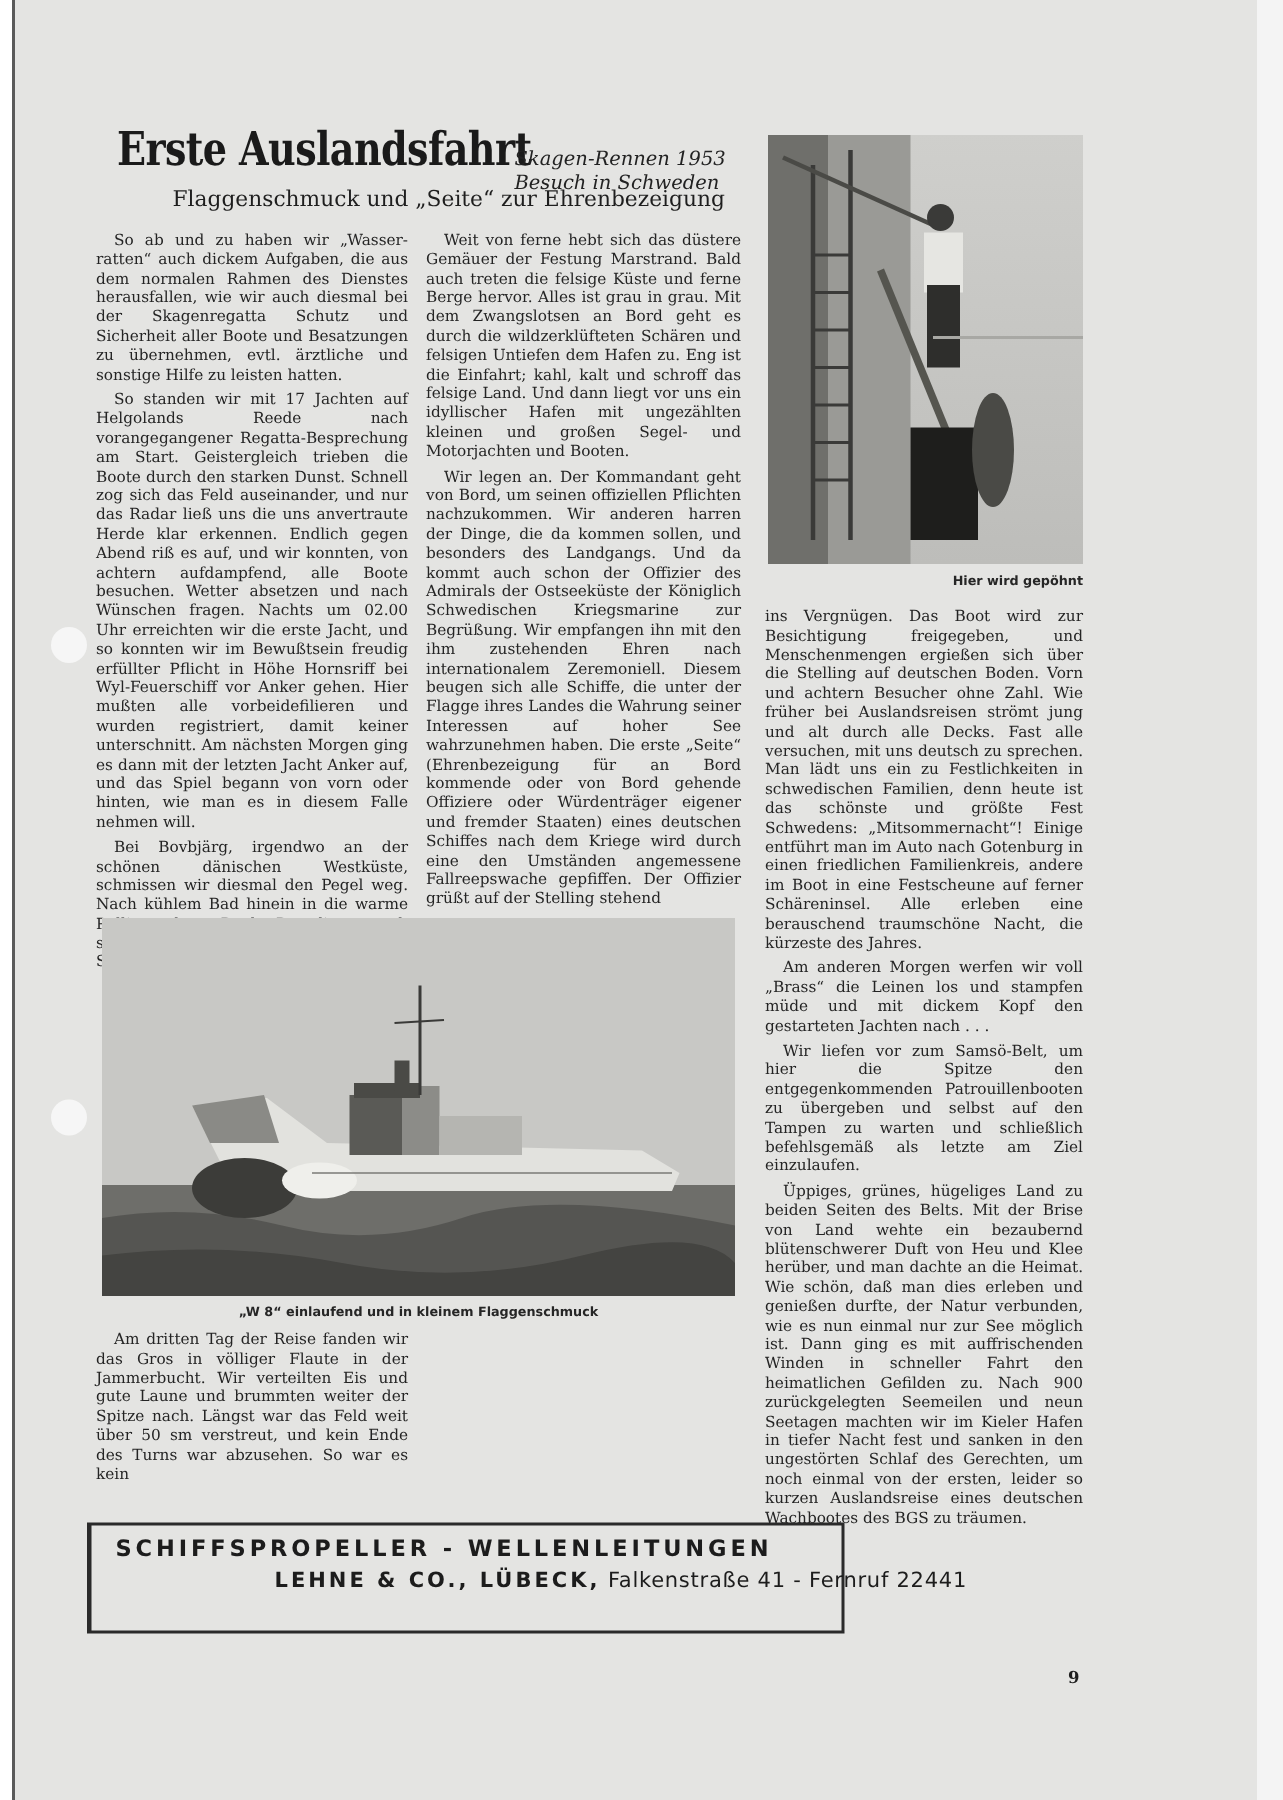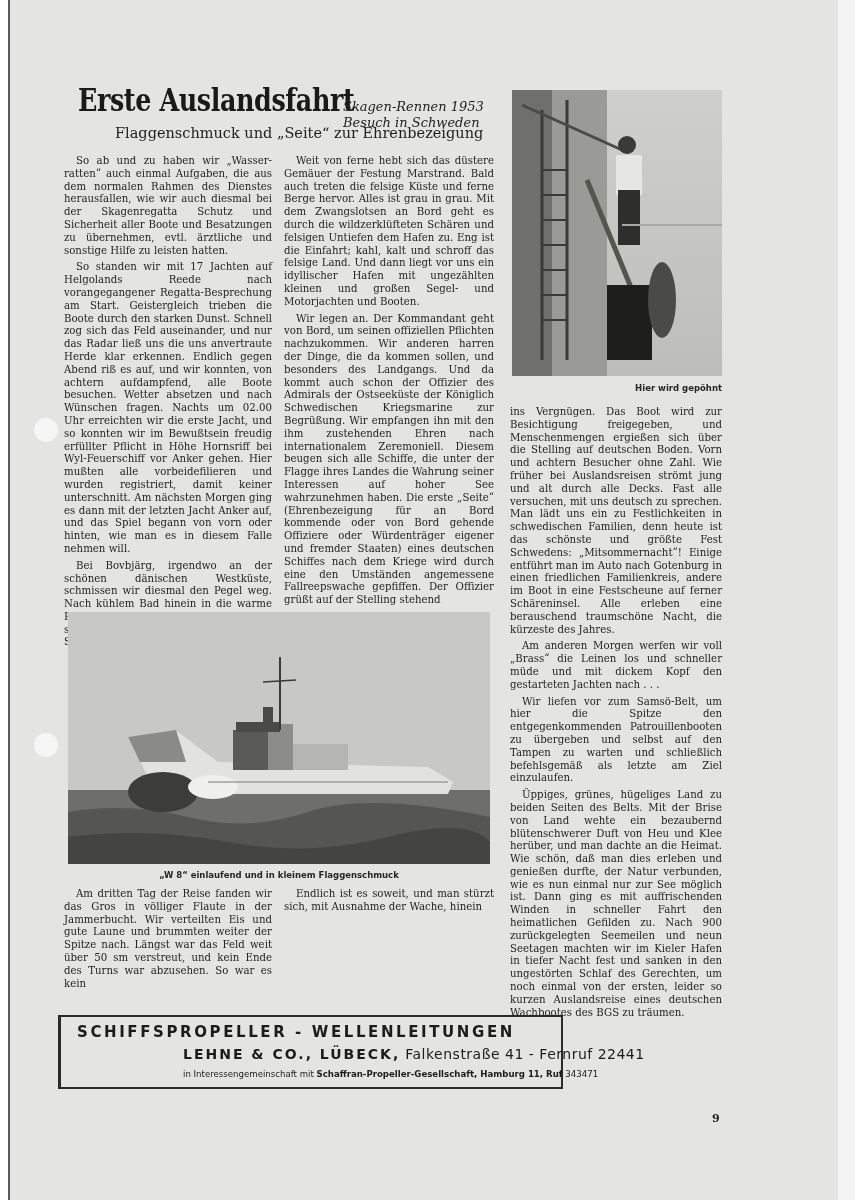--- a/index.html
+++ b/index.html
@@ -90,21 +90,21 @@
 <div class="page-right-edge"></div>
 
 <div class="title-main">Erste Auslandsfahrt</div>
 <div class="title-sub">
   <div>Skagen-Rennen 1953</div>
   <div>Besuch in Schweden</div>
 </div>
 <div class="subheadline">Flaggenschmuck und „Seite“ zur Ehrenbezeigung</div>
 
 <div class="col" style="left:64px; top:155px; width:208px;">
-  <p>So ab und zu haben wir „Wasser-ratten“ auch einmal Aufgaben, die aus dem normalen Rahmen des Dienstes herausfallen, wie wir auch diesmal bei der Skagenregatta Schutz und Sicherheit aller Boote und Besatzungen zu übernehmen, evtl. ärztliche und sonstige Hilfe zu leisten hatten.</p>
+  <p>So ab und zu haben wir „Wasser-ratten“ auch dickem Aufgaben, die aus dem normalen Rahmen des Dienstes herausfallen, wie wir auch diesmal bei der Skagenregatta Schutz und Sicherheit aller Boote und Besatzungen zu übernehmen, evtl. ärztliche und sonstige Hilfe zu leisten hatten.</p>
   <p>So standen wir mit 17 Jachten auf Helgolands Reede nach vorangegangener Regatta-Besprechung am Start. Geistergleich trieben die Boote durch den starken Dunst. Schnell zog sich das Feld auseinander, und nur das Radar ließ uns die uns anvertraute Herde klar erkennen. Endlich gegen Abend riß es auf, und wir konnten, von achtern aufdampfend, alle Boote besuchen. Wetter absetzen und nach Wünschen fragen. Nachts um 02.00 Uhr erreichten wir die erste Jacht, und so konnten wir im Bewußtsein freudig erfüllter Pflicht in Höhe Hornsriff bei Wyl-Feuerschiff vor Anker gehen. Hier mußten alle vorbeidefilieren und wurden registriert, damit keiner unterschnitt. Am nächsten Morgen ging es dann mit der letzten Jacht Anker auf, und das Spiel begann von vorn oder hinten, wie man es in diesem Falle nehmen will.</p>
   <p>Bei Bovbjärg, irgendwo an der schönen dänischen Westküste, schmissen wir diesmal den Pegel weg. Nach kühlem Bad hinein in die warme Pullis und an Deck. Da glitten auch schon die ersten Jachten mit vollen Segeln im</p>
 </div>
 
 <div class="col" style="left:284px; top:155px; width:210px;">
   <p>Weit von ferne hebt sich das düstere Gemäuer der Festung Marstrand. Bald auch treten die felsige Küste und ferne Berge hervor. Alles ist grau in grau. Mit dem Zwangslotsen an Bord geht es durch die wildzerklüfteten Schären und felsigen Untiefen dem Hafen zu. Eng ist die Einfahrt; kahl, kalt und schroff das felsige Land. Und dann liegt vor uns ein idyllischer Hafen mit ungezählten kleinen und großen Segel- und Motorjachten und Booten.</p>
   <p>Wir legen an. Der Kommandant geht von Bord, um seinen offiziellen Pflichten nachzukommen. Wir anderen harren der Dinge, die da kommen sollen, und besonders des Landgangs. Und da kommt auch schon der Offizier des Admirals der Ostseeküste der Königlich Schwedischen Kriegsmarine zur Begrüßung. Wir empfangen ihn mit den ihm zustehenden Ehren nach internationalem Zeremoniell. Diesem beugen sich alle Schiffe, die unter der Flagge ihres Landes die Wahrung seiner Interessen auf hoher See wahrzunehmen haben. Die erste „Seite“ (Ehrenbezeigung für an Bord kommende oder von Bord gehende Offiziere oder Würdenträger eigener und fremder Staaten) eines deutschen Schiffes nach dem Kriege wird durch eine den Umständen angemessene Fallreepswache gepfiffen. Der Offizier grüßt auf der Stelling stehend</p>
 </div>
 
 <div class="photo" style="left:512px; top:90px; width:210px; height:286px;">
@@ -136,21 +136,21 @@
     <rect x="106" y="100" width="22" height="55" fill="#2e2e2c"></rect>
     <rect x="95" y="195" width="45" height="75" fill="#1e1e1c"></rect>
     <ellipse cx="150" cy="210" rx="14" ry="38" fill="#4a4a46"></ellipse>
     <line x1="110" y1="135" x2="210" y2="135" stroke="#a8a8a4" stroke-width="2"></line>
   </svg>
 </div>
 <div class="caption" style="left:512px; top:383px; width:210px;text-align:right;">Hier wird gepöhnt</div>
 
 <div class="col" style="left:510px; top:406px; width:212px;">
   <p class="cont">ins Vergnügen. Das Boot wird zur Besichtigung freigegeben, und Menschenmengen ergießen sich über die Stelling auf deutschen Boden. Vorn und achtern Besucher ohne Zahl. Wie früher bei Auslandsreisen strömt jung und alt durch alle Decks. Fast alle versuchen, mit uns deutsch zu sprechen. Man lädt uns ein zu Festlichkeiten in schwedischen Familien, denn heute ist das schönste und größte Fest Schwedens: „Mitsommernacht“! Einige entführt man im Auto nach Gotenburg in einen friedlichen Familienkreis, andere im Boot in eine Festscheune auf ferner Schäreninsel. Alle erleben eine berauschend traumschöne Nacht, die kürzeste des Jahres.</p>
-  <p>Am anderen Morgen werfen wir voll „Brass“ die Leinen los und schneller müde und mit dickem Kopf den gestarteten Jachten nach . . .</p>
+  <p>Am anderen Morgen werfen wir voll „Brass“ die Leinen los und stampfen müde und mit dickem Kopf den gestarteten Jachten nach . . .</p>
   <p>Wir liefen vor zum Samsö-Belt, um hier die Spitze den entgegenkommenden Patrouillenbooten zu übergeben und selbst auf den Tampen zu warten und schließlich befehlsgemäß als letzte am Ziel einzulaufen.</p>
   <p>Üppiges, grünes, hügeliges Land zu beiden Seiten des Belts. Mit der Brise von Land wehte ein bezaubernd blütenschwerer Duft von Heu und Klee herüber, und man dachte an die Heimat. Wie schön, daß man dies erleben und genießen durfte, der Natur verbunden, wie es nun einmal nur zur See möglich ist. Dann ging es mit auffrischenden Winden in schneller Fahrt den heimatlichen Gefilden zu. Nach 900 zurückgelegten Seemeilen und neun Seetagen machten wir im Kieler Hafen in tiefer Nacht fest und sanken in den ungestörten Schlaf des Gerechten, um noch einmal von der ersten, leider so kurzen Auslandsreise eines deutschen Wachbootes des BGS zu träumen.</p>
 </div>
 
 <div class="photo" style="left:68px; top:612px; width:422px; height:252px;">
   <svg width="422" height="252" viewBox="0 0 422 252">
     <rect width="422" height="180" fill="#c8c8c5"></rect>
     <rect y="178" width="422" height="74" fill="#6e6e6a"></rect>
     <path d="M0 200 Q60 190 120 205 T240 200 T422 205 L422 252 L0 252 Z" fill="#555552"></path>
     <path d="M0 225 Q80 215 160 230 T320 225 T422 230 L422 252 L0 252 Z" fill="#444441"></path>
@@ -168,29 +168,23 @@
     <line x1="140" y1="170" x2="380" y2="170" stroke="#7a7a76" stroke-width="1"></line>
   </svg>
 </div>
 <div class="caption" style="left:68px; top:870px; width:422px;">„W 8“ einlaufend und in kleinem Flaggenschmuck</div>
 
 <div class="col" style="left:64px; top:888px; width:208px;">
   <p>Am dritten Tag der Reise fanden wir das Gros in völliger Flaute in der Jammerbucht. Wir verteilten Eis und gute Laune und brummten weiter der Spitze nach. Längst war das Feld weit über 50 sm verstreut, und kein Ende des Turns war abzusehen. So war es kein</p>
 </div>
 
 <div class="col" style="left:284px; top:888px; width:210px;">
-  <p>Endlich ist es soweit, und man stürzt sich, mit Ausnahme der Wache, hinein</p>
 </div>
 
 <div class="ad">
   <div class="ad-line1">SCHIFFSPROPELLER - WELLENLEITUNGEN</div>
   <div class="ad-line2">
     <b>LEHNE &amp; CO., LÜBECK,</b>
     <span>Falkenstraße 41 - Fernruf 22441</span>
   </div>
-  <div class="ad-line3">
-    <span>in Interessengemeinschaft mit</span>
-    <b>Schaffran-Propeller-Gesellschaft, Hamburg 11, Ruf</b>
-    <span>343471</span>
-  </div>
 </div>
 
 <div class="page-number">9</div>
 
 </body></html>

